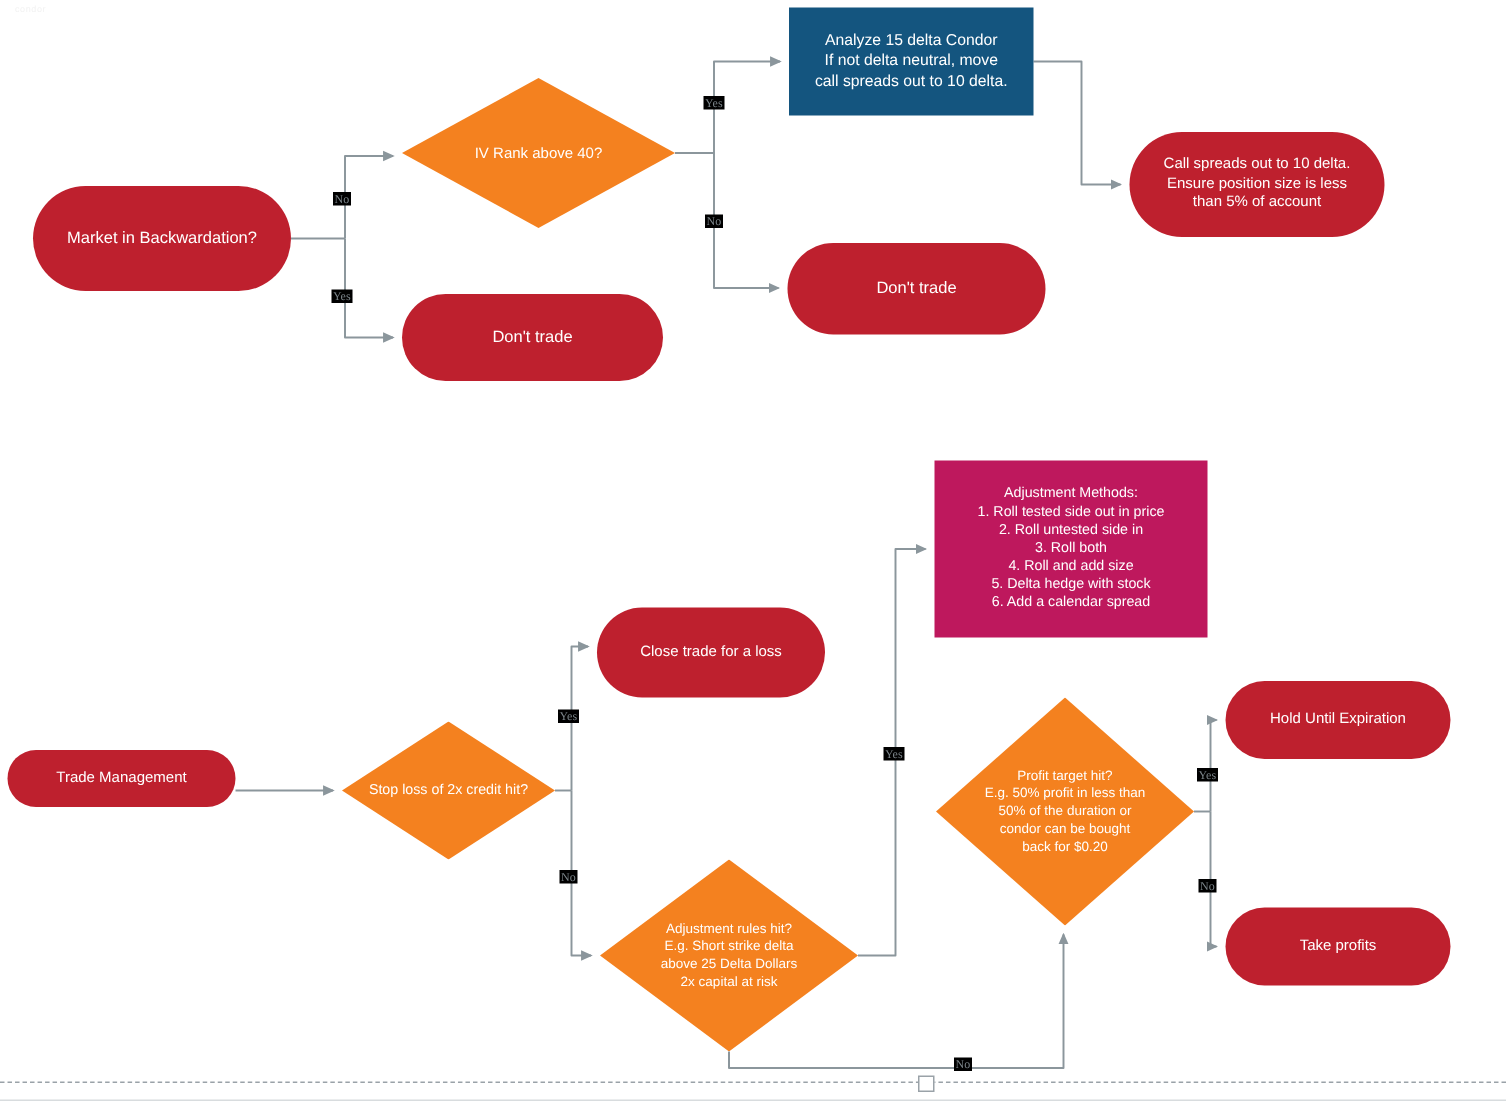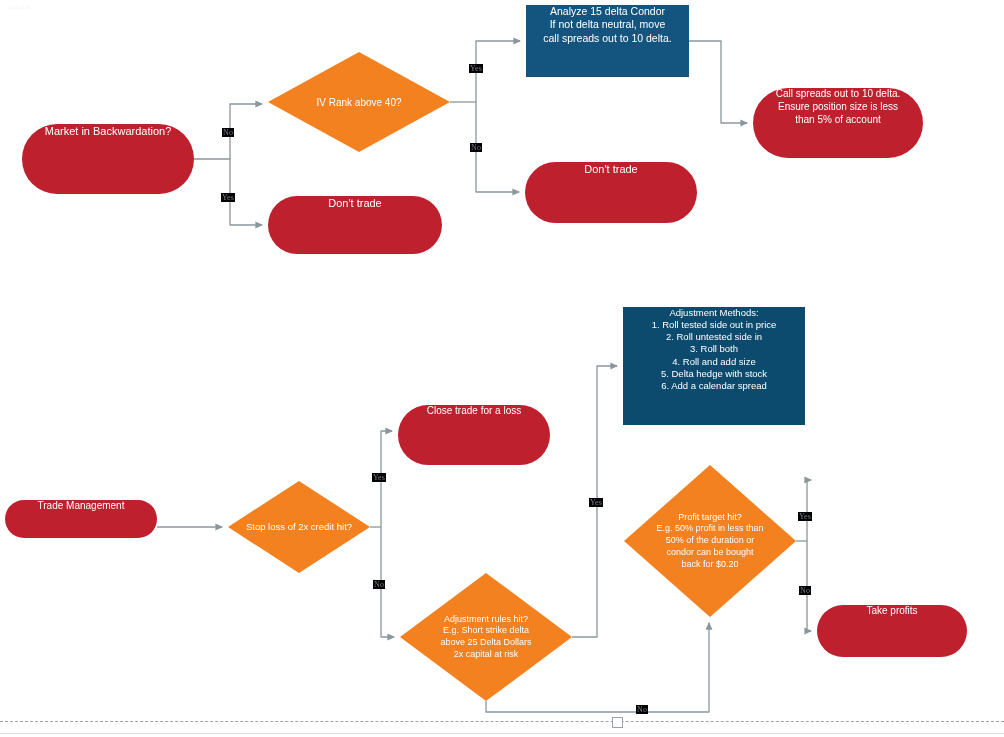--- a/index.html
+++ b/index.html
@@ -13,20 +13,21 @@
   #canvas {
     position: relative;
     width: 1004px;
     height: 737px;
     background: #ffffff;
     overflow: hidden;
   }
   .shape {
     position: absolute;
     display: flex;
+    align-items: center;
     justify-content: center;
     text-align: center;
     color: #ffffff;
     box-sizing: border-box;
   }
   .shape .lbl {
     display: block;
     width: 100%;
     white-space: pre-line;
     line-height: 1.28;
@@ -207,41 +208,44 @@
   <div class="diamond-wrap" style="left:400px; top:573px; width:172px; height:128px; z-index:2;">
     <svg class="diamond-shape" viewBox="0 0 172 128" preserveAspectRatio="none" xmlns="http://www.w3.org/2000/svg">
       <polygon points="86,0 172,64 86,128 0,64" fill="#f4811f"></polygon>
     </svg>
     <div class="diamond-text" style="font-size:9px;">Adjustment rules hit?
 E.g. Short strike delta
 above 25 Delta Dollars
 2x capital at risk</div>
   </div>
 
-  <div class="shape process" style="left:623px; top:307px; width:182px; height:118px; background:#0c4a6e; font-size:9.5px; z-index:2;">
+  <div class="shape process" style="left:623px; top:307px; width:182px; height:118px; background:#be185d; font-size:9.5px; z-index:2;">
     <span class="lbl" style="padding:0 4px;">Adjustment Methods:
 1. Roll tested side out in price
 2. Roll untested side in
 3. Roll both
 4. Roll and add size
 5. Delta hedge with stock
 6. Add a calendar spread</span>
   </div>
 
   <div class="diamond-wrap" style="left:624px; top:465px; width:172px; height:152px; z-index:2;">
     <svg class="diamond-shape" viewBox="0 0 172 152" preserveAspectRatio="none" xmlns="http://www.w3.org/2000/svg">
       <polygon points="86,0 172,76 86,152 0,76" fill="#f4811f"></polygon>
     </svg>
     <div class="diamond-text" style="font-size:9px;">Profit target hit?
 E.g. 50% profit in less than
 50% of the duration or
 condor can be bought
 back for $0.20</div>
   </div>
 
+  <div class="shape terminator" style="left:817px; top:454px; width:150px; height:52px; background:#be202e; font-size:10px; z-index:2;">
+    <span class="lbl">Hold Until Expiration</span>
+  </div>
 
   <div class="shape terminator" style="left:817px; top:605px; width:150px; height:52px; background:#be202e; font-size:10px; z-index:2;">
     <span class="lbl">Take profits</span>
   </div>
 
   <div class="edge-label" style="left:222px; top:128px;">No</div>
   <div class="edge-label" style="left:221px; top:193px;">Yes</div>
   <div class="edge-label" style="left:469px; top:64px;">Yes</div>
   <div class="edge-label" style="left:470px; top:143px;">No</div>
   <div class="edge-label" style="left:372px; top:473px;">Yes</div>

